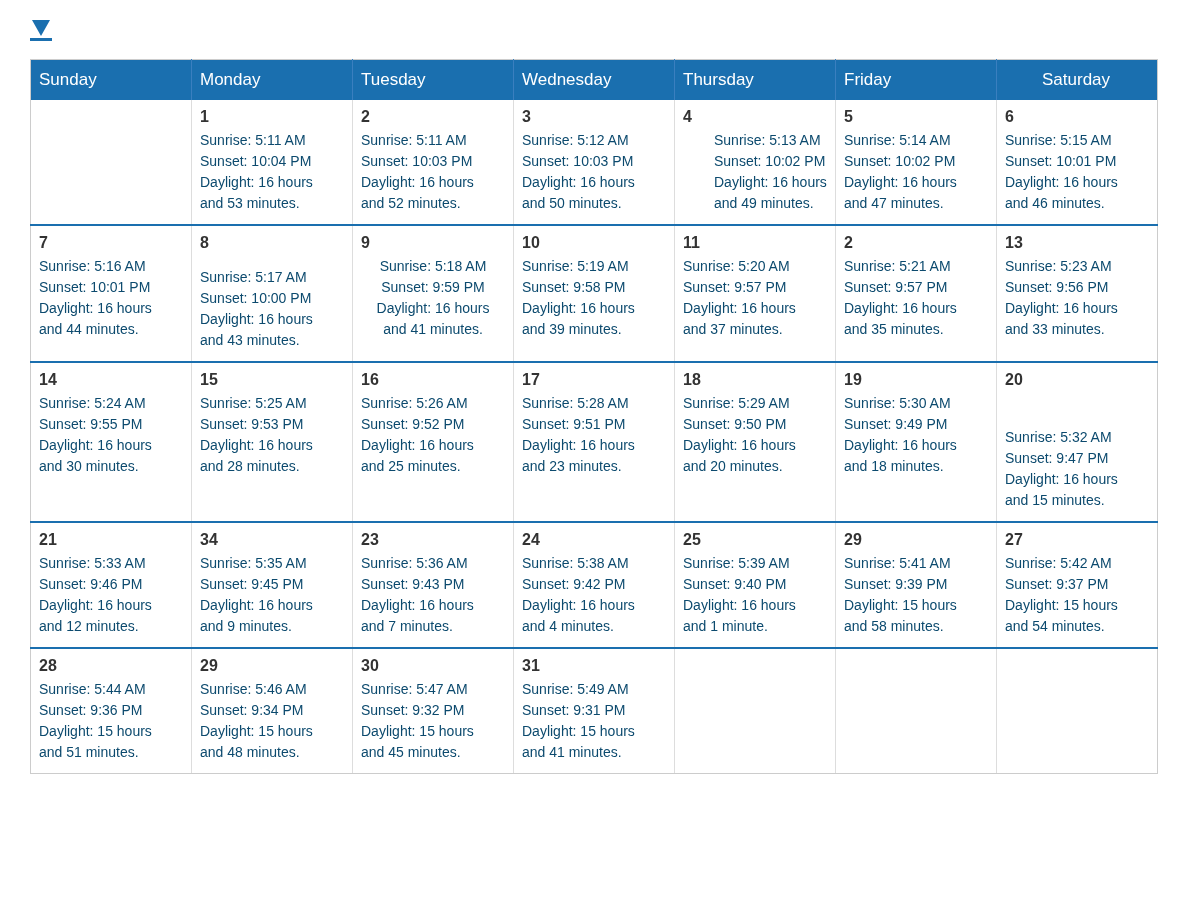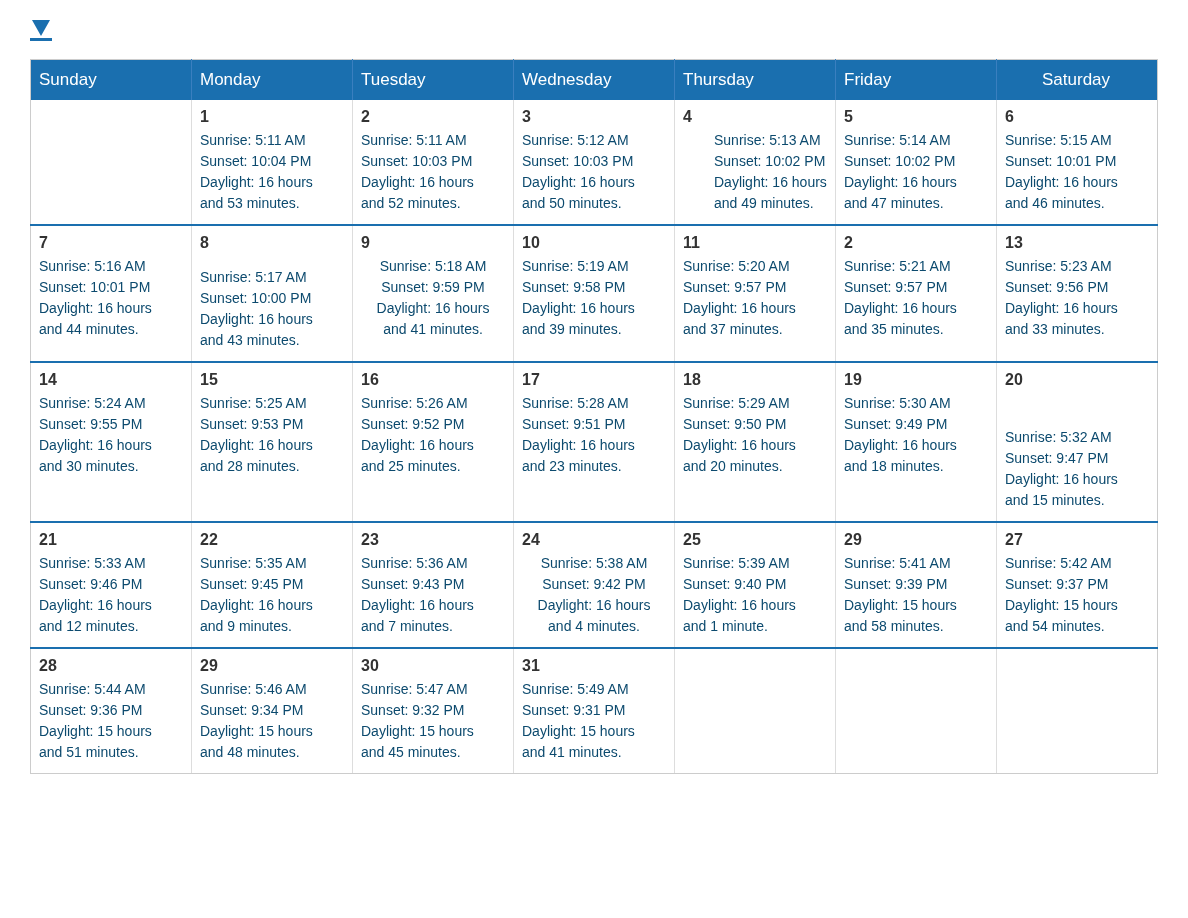--- a/index.html
+++ b/index.html
@@ -280,36 +280,36 @@
       </tr>
       <tr>
         <td>
           <span class="day-number">21</span>
           <div class="day-info" style="white-space: pre-line;">Sunrise: 5:33 AM
 Sunset: 9:46 PM
 Daylight: 16 hours
 and 12 minutes.</div>
         </td>
         <td>
-          <span class="day-number">22</span>
+          <span class="day-number">34</span>
           <div class="day-info" style="white-space: pre-line;">Sunrise: 5:35 AM
 Sunset: 9:45 PM
 Daylight: 16 hours
 and 9 minutes.</div>
         </td>
         <td>
           <span class="day-number">23</span>
           <div class="day-info" style="white-space: pre-line;">Sunrise: 5:36 AM
 Sunset: 9:43 PM
 Daylight: 16 hours
 and 7 minutes.</div>
         </td>
         <td>
           <span class="day-number">24</span>
-          <div class="day-info" style="white-space: pre-line; text-align: center;">Sunrise: 5:38 AM
+          <div class="day-info" style="white-space: pre-line;">Sunrise: 5:38 AM
 Sunset: 9:42 PM
 Daylight: 16 hours
 and 4 minutes.</div>
         </td>
         <td>
           <span class="day-number">25</span>
           <div class="day-info" style="white-space: pre-line;">Sunrise: 5:39 AM
 Sunset: 9:40 PM
 Daylight: 16 hours
 and 1 minute.</div>

